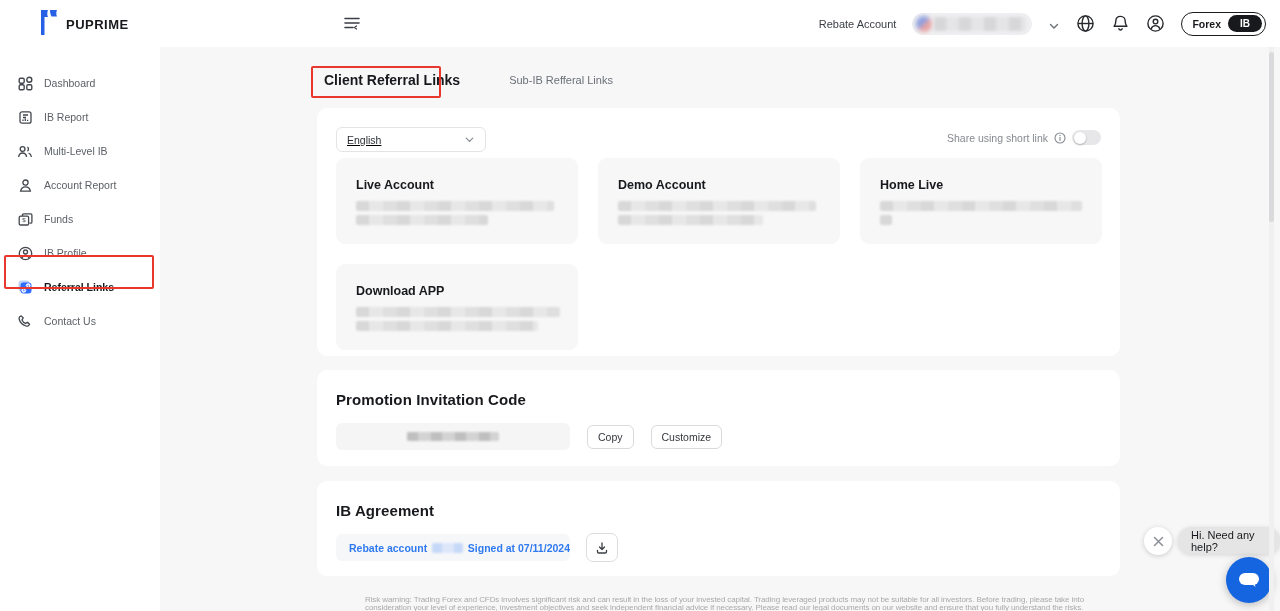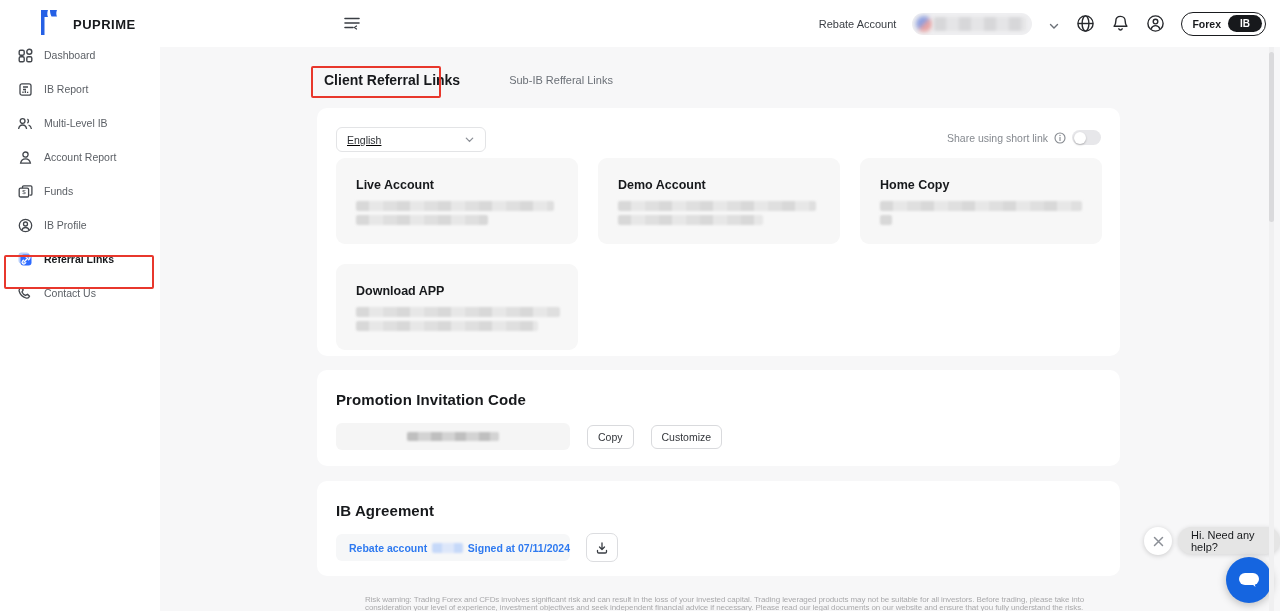--- a/index.html
+++ b/index.html
@@ -6,23 +6,23 @@
   body{
     width:1280px;height:611px;overflow:hidden;position:relative;
     background:#f7f7f8;
     font-family:"Liberation Sans","DejaVu Sans",sans-serif;
     -webkit-font-smoothing:antialiased;
   }
   .abs{position:absolute;}
 
   
   .sidebar{left:0;top:0;width:160px;height:611px;background:#ffffff;z-index:2;}
-  .logo{left:38px;top:9px;display:flex;align-items:center;gap:14px;}
+  .logo{left:38px;top:9px;display:flex;align-items:center;gap:7px;}
   .logo-text{font-size:13px;font-weight:700;letter-spacing:.5px;color:#17191c;}
-  .nav{left:0;top:38px;width:160px;}
+  .nav{left:0;top:66px;width:160px;}
   .nav-item{display:flex;align-items:center;gap:11px;height:34px;padding-left:17px;cursor:pointer;}
   .nav-item .lbl{font-size:10.5px;color:#5c6066;}
   .nav-item.active .lbl{color:#17191c;font-weight:700;}
   .nicon{width:16px;height:16px;flex:0 0 16px;display:flex;align-items:center;justify-content:center;}
 
   
   .header{left:160px;top:0;width:1120px;height:47px;background:#ffffff;}
   .hamburger{left:183px;top:14px;width:20px;height:18px;cursor:pointer;}
   .hdr-right{right:14px;top:0;height:47px;display:flex;align-items:center;gap:16px;}
   .rebate-label{font-size:11px;color:#3a3e44;}
@@ -274,21 +274,21 @@
       <div class="ct">Live Account</div>
       <div class="redline" style="width:198px"></div>
       <div class="redline l2" style="width:132px"></div>
     </div>
     <div class="card">
       <div class="ct">Demo Account</div>
       <div class="redline" style="width:198px"></div>
       <div class="redline l2" style="width:145px"></div>
     </div>
     <div class="card">
-      <div class="ct">Home Copy</div>
+      <div class="ct">Home Live</div>
       <div class="redline" style="width:202px"></div>
       <div class="redline l2" style="width:12px"></div>
     </div>
     <div class="card">
       <div class="ct">Download APP</div>
       <div class="redline" style="width:204px"></div>
       <div class="redline l2" style="width:182px"></div>
     </div>
   </div>
 </div>

